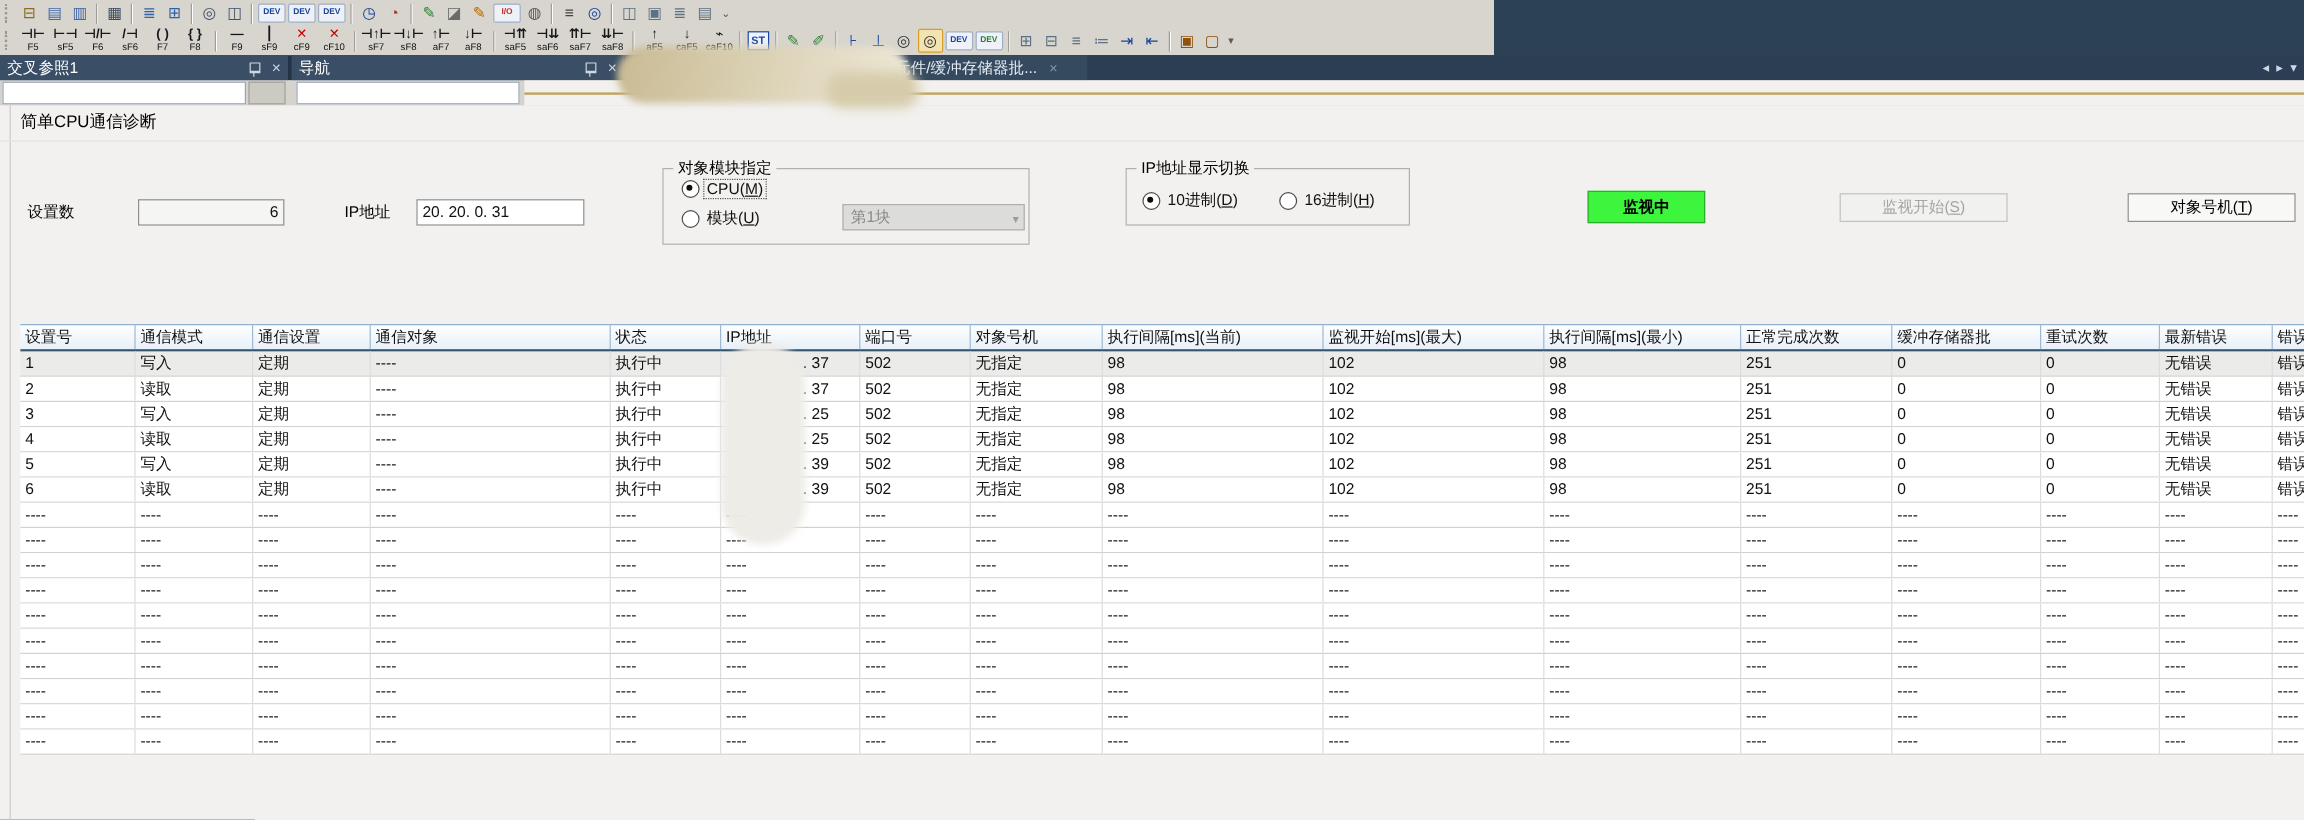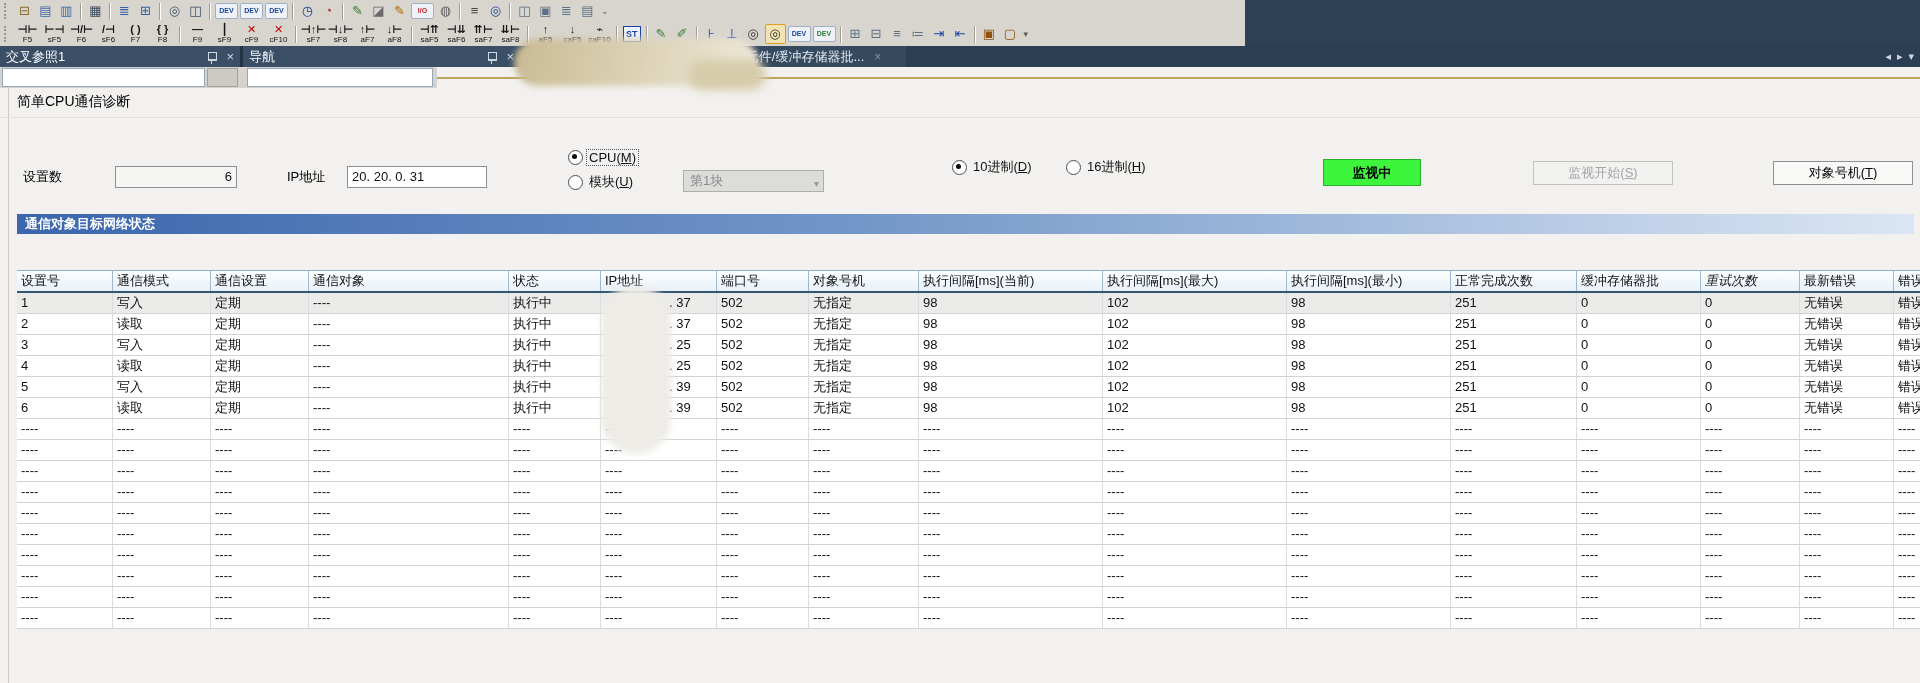--- a/index.html
+++ b/index.html
@@ -282,64 +282,69 @@
   <div class="doc">
     <div class="vline"></div>
     <div class="pgtitle">简单CPU通信诊断</div>
     <div class="titleline"></div>
 
     <div class="flabel" style="left:23px;top:78px">设置数</div>
     <div class="fbox ro" style="left:115px;top:78px;width:122px">6</div>
     <div class="flabel" style="left:287px;top:78px">IP地址</div>
     <div class="fbox ip" style="left:347px;top:78px;width:140px">20. 20. 0. 31</div>
 
+    <div class="grp" style="left:552px;top:52px;width:306px;height:64px">
+      <span class="glabel">对象模块指定</span>
+    </div>
     <div class="radio" style="left:568px;top:62px">
       <span class="rdot on"></span>
       <span class="rlbl focus"><span>CPU(</span><span class="mn">M</span><span>)</span></span>
     </div>
     <div class="radio" style="left:568px;top:85px">
       <span class="rdot"></span>
       <span class="rlbl"><span>模块(</span><span class="mn">U</span><span>)</span></span>
     </div>
-    <div class="combo" style="left:683px;top:82px;width:141px">
+    <div class="combo" style="left:702px;top:82px;width:152px">
       <span>第1块</span>
       <span class="carr">▾</span>
     </div>
 
+    <div class="grp" style="left:938px;top:52px;width:237px;height:48px">
+      <span class="glabel">IP地址显示切换</span>
+    </div>
     <div class="radio" style="left:952px;top:70px">
       <span class="rdot on"></span>
       <span class="rlbl"><span>10进制(</span><span class="mn">D</span><span>)</span></span>
     </div>
     <div class="radio" style="left:1066px;top:70px">
       <span class="rdot"></span>
       <span class="rlbl"><span>16进制(</span><span class="mn">H</span><span>)</span></span>
     </div>
 
     <div class="btn green" style="left:1323px;top:71px;width:98px;height:27px;line-height:25px">监视中</div>
     <div class="btn dis" style="left:1533px;top:73px;width:140px;height:24px;line-height:22px"><span>监视开始(</span><span class="mn">S</span><span>)</span></div>
     <div class="btn nrm" style="left:1773px;top:73px;width:140px;height:24px;line-height:22px"><span>对象号机(</span><span class="mn">T</span><span>)</span></div>
 
-    <div class="secbar" style="left:17px;top:126px;width:1897px">通信对象目标网络状态</div>
 
     <div class="tbl" id="tbl">
       <div class="thead" id="thead">
           <span class="th" style="width: 96px;">设置号</span>
           <span class="th" style="width: 98px;">通信模式</span>
           <span class="th" style="width: 98px;">通信设置</span>
           <span class="th" style="width: 200px;">通信对象</span>
           <span class="th" style="width: 92px;">状态</span>
           <span class="th" style="width: 116px;">IP地址</span>
           <span class="th" style="width: 92px;">端口号</span>
           <span class="th" style="width: 110px;">对象号机</span>
           <span class="th" style="width: 184px;">执行间隔[ms](当前)</span>
-          <span class="th" style="width: 184px;">执行间隔[ms](最大)</span>
+          <span class="th" style="width: 184px;">监视开始[ms](最大)</span>
           <span class="th" style="width: 164px;">执行间隔[ms](最小)</span>
           <span class="th" style="width: 126px;">正常完成次数</span>
           <span class="th" style="width: 124px;">缓冲存储器批</span>
-          <span class="th" style="width: 99px; font-style: italic;">重试次数</span>
+          <span class="th" style="width: 99px;">重试次数</span>
           <span class="th" style="width: 94px;">最新错误</span>
           <span class="th" style="width: 140px;">错误详细</span>
         </div>
       <div id="tbody">
           <div class="trw alt">
             <span class="td" style="width: 96px;">1</span>
             <span class="td" style="width: 98px;">写入</span>
             <span class="td" style="width: 98px;">定期</span>
             <span class="td" style="width: 200px;">----</span>
             <span class="td" style="width: 92px;">执行中</span>

